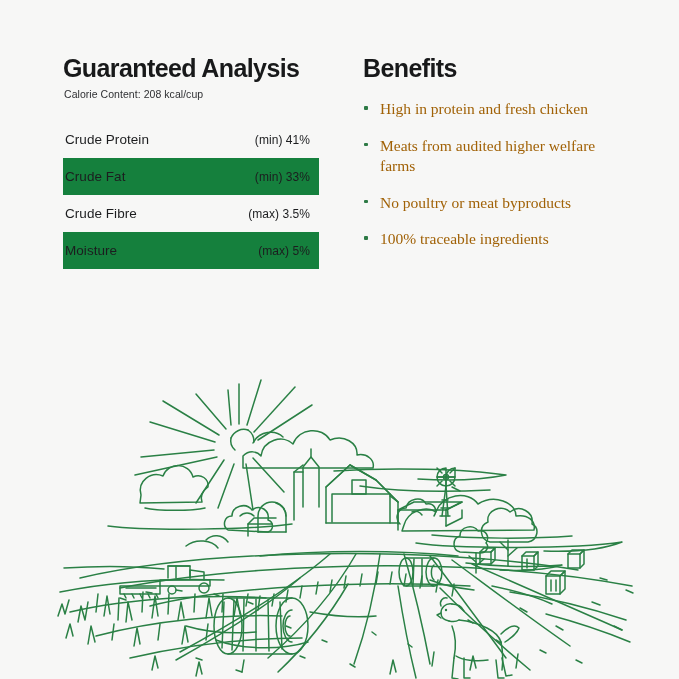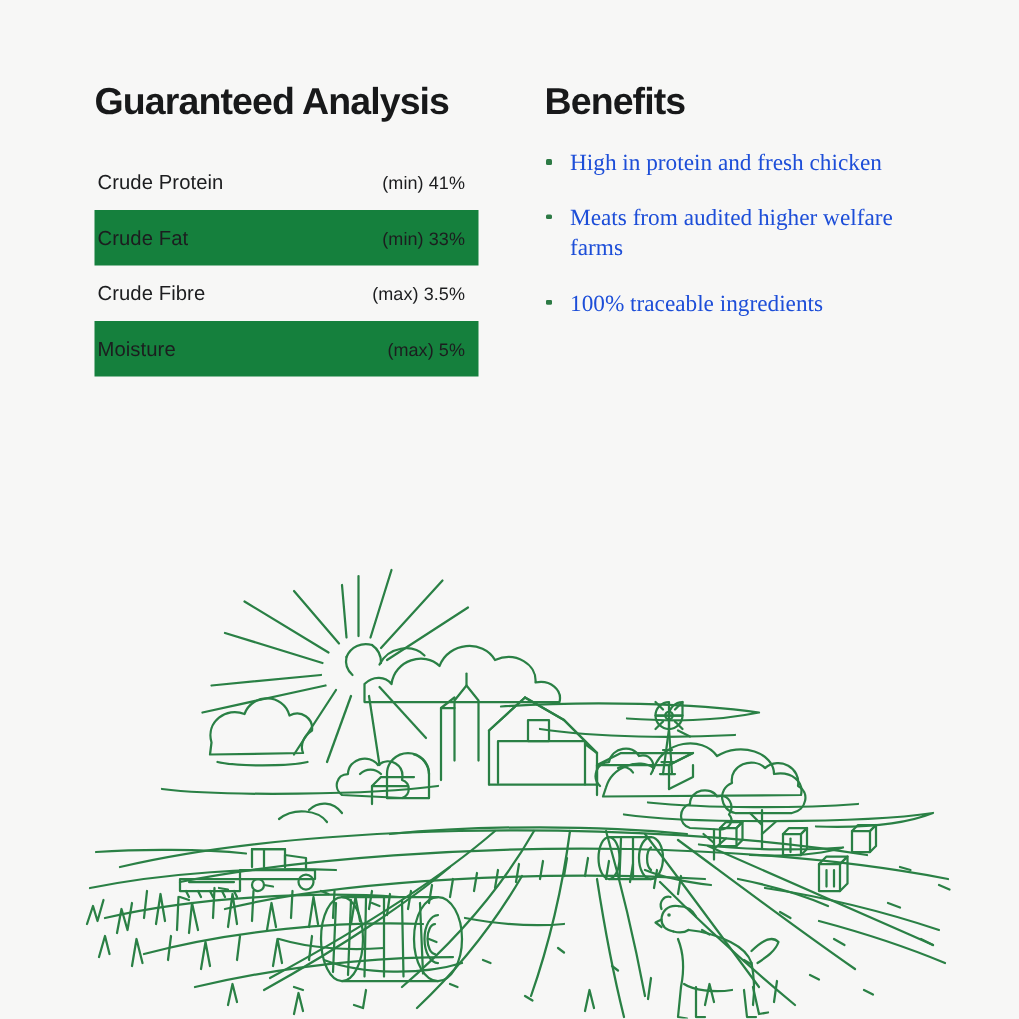--- a/index.html
+++ b/index.html
@@ -94,21 +94,21 @@
     margin: 17px 0 0 0;
     padding: 0;
   }
   .benefit-item {
     position: relative;
     padding-left: 17px;
     margin-bottom: 16px;
     font-family: "Liberation Serif", serif;
     font-size: 15.5px;
     line-height: 1.33;
-    color: #1d4ed8;
+    color: #a16207;
   }
   .benefit-item:last-child { margin-bottom: 0; }
   .bullet-dot {
     position: absolute;
     left: 1px;
     top: 7px;
     width: 3.5px;
     height: 3.5px;
     background: #2d7a45;
     border-radius: 1px;
@@ -128,20 +128,21 @@
     height: 339px;
   }
 </style>
 </head>
 <body>
 
 <div class="page">
 
   <div class="col-analysis">
     <h2 class="heading">Guaranteed Analysis</h2>
+    <div class="subhead">Calorie Content: 208 kcal/cup</div>
 
     <div class="analysis-table">
       <div class="row">
         <span class="row-label">Crude Protein</span>
         <span class="row-value">(min) 41%</span>
       </div>
       <div class="row alt">
         <span class="row-label">Crude Fat</span>
         <span class="row-value">(min) 33%</span>
       </div>
@@ -163,20 +164,21 @@
       <li class="benefit-item">
         <span class="bullet-dot"></span>
         <span>High in protein and fresh chicken</span>
       </li>
       <li class="benefit-item">
         <span class="bullet-dot"></span>
         <span>Meats from audited higher welfare farms</span>
       </li>
       <li class="benefit-item">
         <span class="bullet-dot"></span>
+        <span>No poultry or meat byproducts</span>
       </li>
       <li class="benefit-item">
         <span class="bullet-dot"></span>
         <span>100% traceable ingredients</span>
       </li>
     </ul>
   </div>
 
   <div class="illustration">
     <svg viewBox="0 0 679 339" xmlns="http://www.w3.org/2000/svg" fill="none" stroke="#2a8045" stroke-width="1.5" stroke-linecap="round" stroke-linejoin="round">

